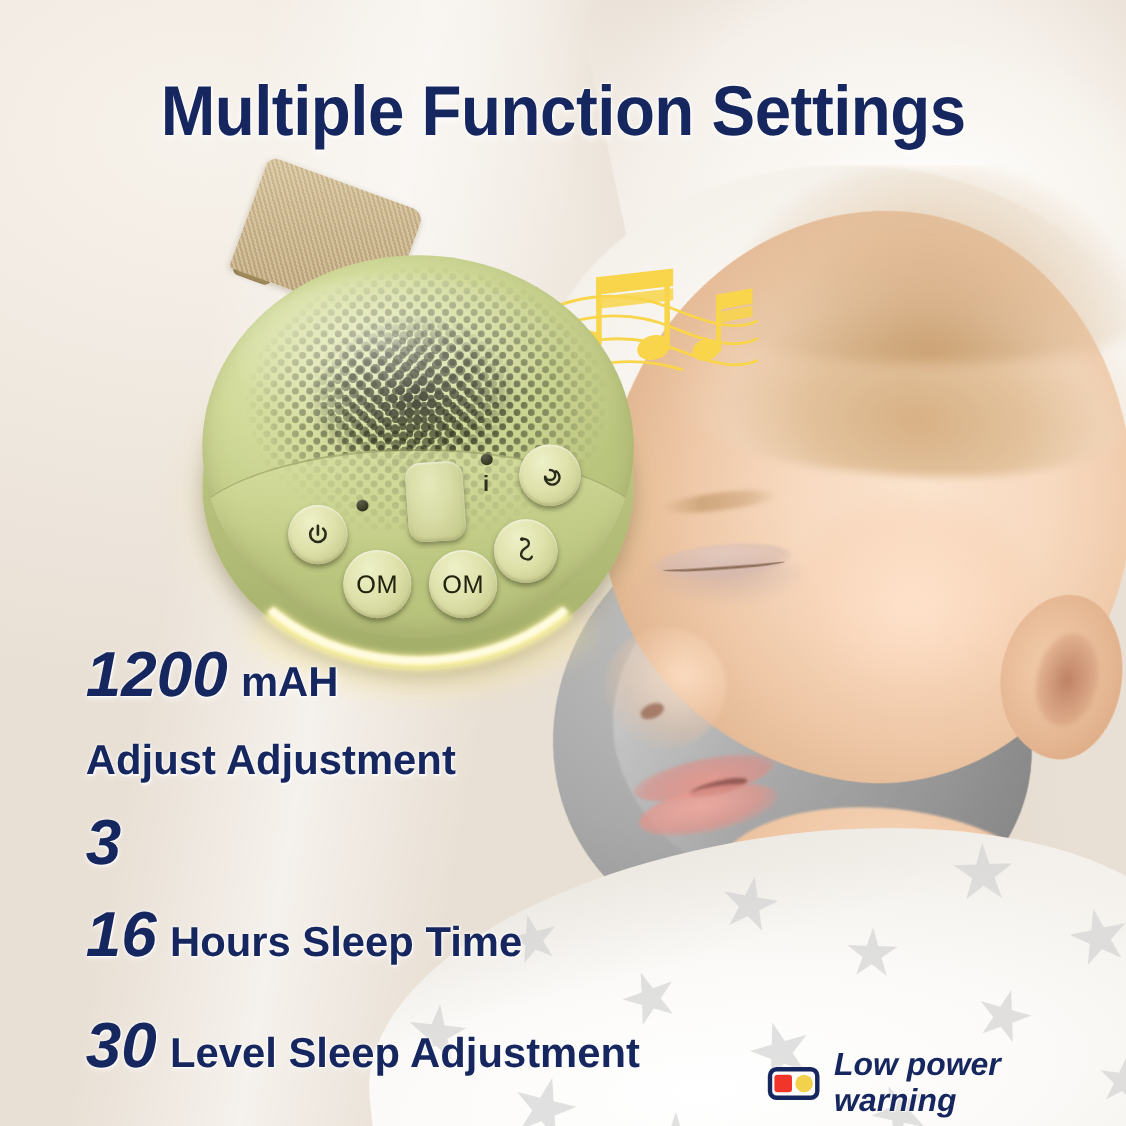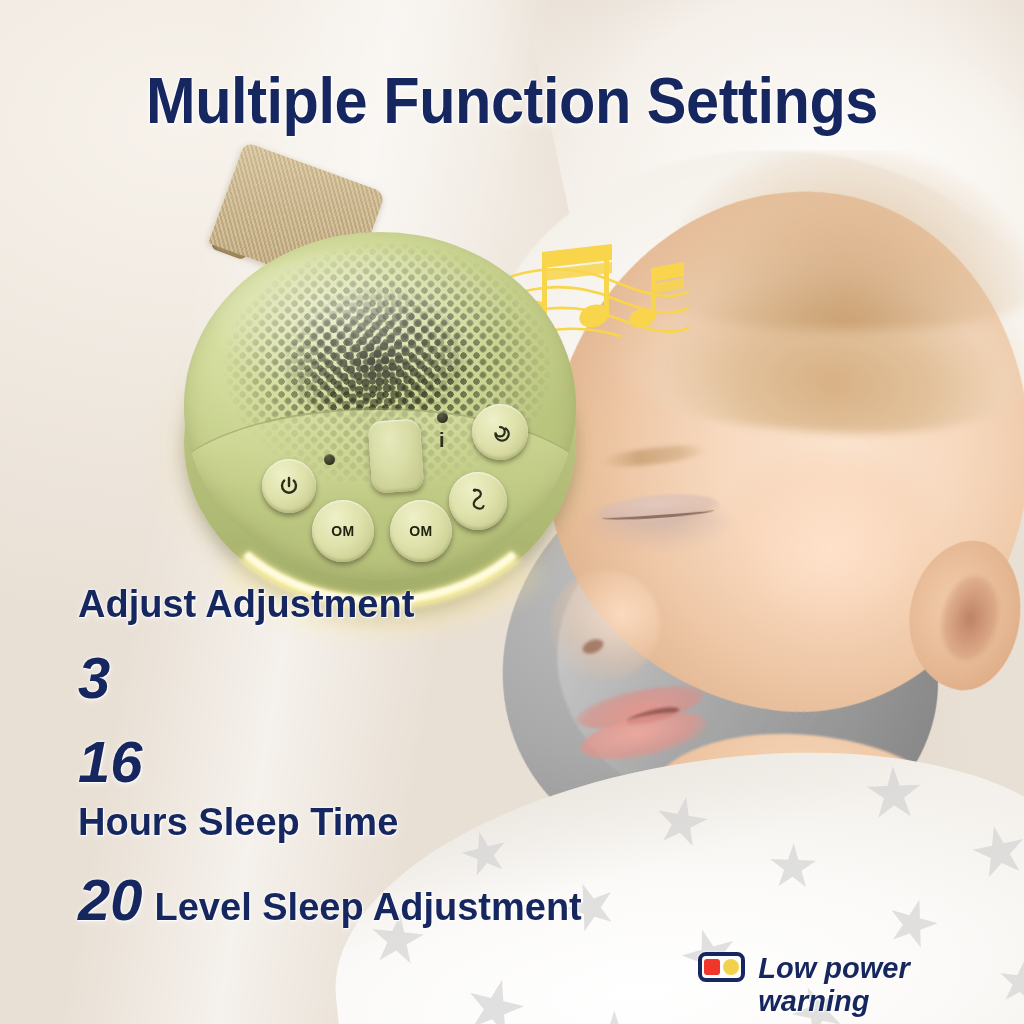--- a/index.html
+++ b/index.html
@@ -333,21 +333,21 @@
     border-radius:50%;
     background:
       radial-gradient(ellipse at 38% 28%, #eef0c8 0%, #dfe2ab 45%, #cbcf92 80%, #babd82 100%);
     box-shadow:
       0 3px 5px rgba(70,70,40,.55),
       inset 0 1px 2px rgba(255,255,255,.75),
       inset 0 -2px 3px rgba(120,120,70,.35);
     display:flex; align-items:center; justify-content:center;
     color:#2b2d1c;
   }
-  .btn-om{ font-size:14px; font-weight:700; letter-spacing:.5px; color:#21230f; }
+  .btn-om{ font-size:23px; font-weight:400; letter-spacing:.5px; color:#21230f; }
   .btn-center{
     position:absolute;
     border-radius:14px;
     background:
       radial-gradient(ellipse at 40% 25%, #e6e9bb 0%, #d8dca5 45%, #c6cb8e 85%, #b7bc7f 100%);
     box-shadow:
       0 3px 5px rgba(70,70,40,.5),
       inset 0 1px 2px rgba(255,255,255,.7),
       inset 0 -2px 3px rgba(120,120,70,.3);
     transform:rotate(-4deg);
@@ -391,25 +391,25 @@
       0 0 3px rgba(255,255,255,.95),
       1px 1px 0 rgba(255,255,255,.8),
       0 2px 6px rgba(255,255,255,.55);
     white-space:nowrap;
   }
   .fnum{ font-style:italic; font-weight:700; font-size:58px; line-height:1; }
   .flabel{ font-weight:700; font-size:38px; line-height:1; }
   .frow.r1{ margin-bottom:30px; }
   .frow.r2{ margin-bottom:26px; }
   .frow.r3{ margin-bottom:26px; }
-  .frow.r4{ margin-bottom:30px;flex-direction:column; }
+  .frow.r4{ margin-bottom:43px; }
 
   .lowpower{
     position:absolute; left:698px; top:952px;
-    display:flex; gap:13px;
+    display:flex; align-items:center; gap:13px;
   }
   .batt{
     width:48px; height:30px;
     border:4px solid #16265f;
     border-radius:8px;
     background:#fdfdfd;
     display:flex; align-items:center; justify-content:center; gap:3px;
     box-shadow:0 0 3px rgba(255,255,255,.9);
   }
   .batt-red{ width:16px; height:16px; background:#f1352a; border-radius:3px; }
@@ -558,36 +558,40 @@
         </div>
 
       </div>
     </div>
   </div>
 
   <div class="title">Multiple Function Settings</div>
 
   <div class="features">
 
+    <div class="frow r1">
+      <span class="fnum">1200</span>
+      <span class="flabel">mAH</span>
+    </div>
 
     <div class="frow r2">
       <span class="flabel">Adjust Adjustment</span>
     </div>
 
     <div class="frow r3">
       <span class="fnum">3</span>
     </div>
 
     <div class="frow r4">
       <span class="fnum">16</span>
       <span class="flabel">Hours Sleep Time</span>
     </div>
 
     <div class="frow r5">
-      <span class="fnum">20</span>
+      <span class="fnum">30</span>
       <span class="flabel">Level Sleep Adjustment</span>
     </div>
 
   </div>
 
   <div class="lowpower">
     <div class="batt">
       <div class="batt-red"></div>
       <div class="batt-yel"></div>
     </div>

